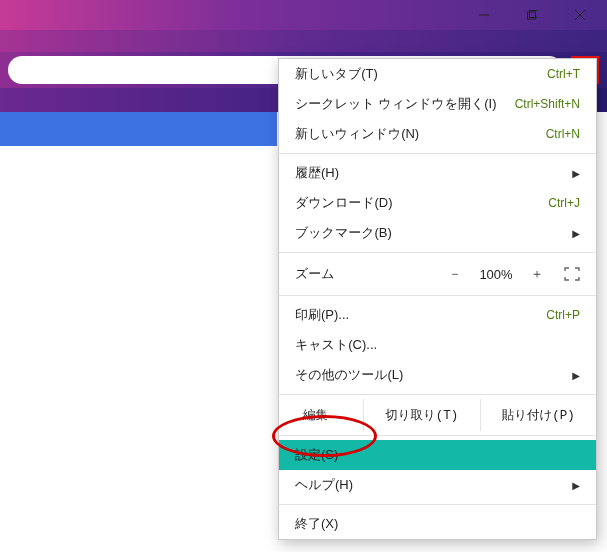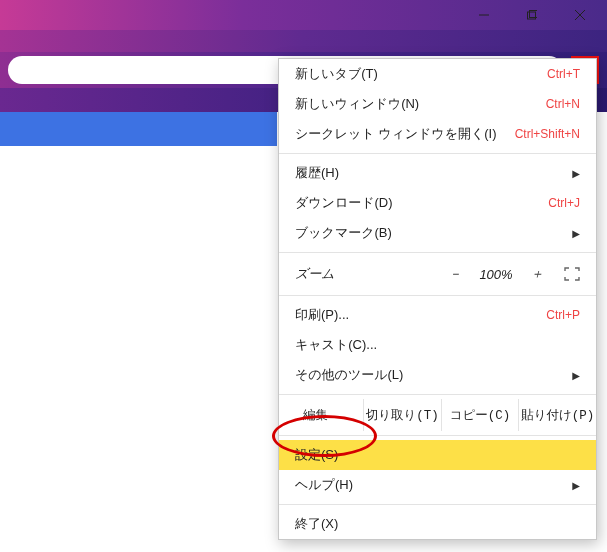--- a/index.html
+++ b/index.html
@@ -51,39 +51,39 @@
     background: #fff;
     border: 1px solid #c8c8c8;
     box-shadow: 2px 4px 14px rgba(0,0,0,.25);
     font-size: 13px; color: #222;
   }
   .mi {
     display: flex; align-items: center; justify-content: space-between;
     height: 30px; padding: 0 16px; cursor: pointer;
   }
   .mi .lab { white-space: nowrap; text-align: right; }
-  .mi .sc { color: #ef4444; font-size: 12px; }
+  .mi .sc { color: #4d7c0f; font-size: 12px; }
   .mi .tri { font-size: 10px; color: #333; }
   .sep { height: 1px; background: #e3e3e3; margin: 4px 0; }
 
   .zoom-row {
-    display: flex; align-items: center; height: 34px; padding: 0 8px 0 16px; gap: 4px; font-style: italic;
+    display: flex; align-items: center; height: 34px; padding: 0 8px 0 16px; gap: 4px;
   }
   .zoom-row .zlab { flex: 1; }
   .zbtn { width: 30px; height: 26px; display: flex; align-items: center; justify-content: center; cursor: pointer; color: #444; }
   .zbtn.full{width:32px;}
   .zval { width: 44px; text-align: center; }
 
   .edit-row {
     display: flex; align-items: center; height: 32px; padding: 0 0 0 24px; font-size: 12.5px;
   }
   .edit-row .elab { width: 60px; }
   .edit-row .ebtn { flex: 1; text-align: center; border-left: 1px solid #e3e3e3; height: 100%; display: flex; align-items: center; justify-content: center; cursor: pointer; font-family: Liberation Mono, monospace; }
 
-  .mi.highlight { background: #fde047; }
+  .mi.highlight { background: #14b8a6; }
 
   .annot-ellipse {
     position: absolute;
     border: 3px solid #d40000;
     border-radius: 50%;
     pointer-events: none;
   }
 </style>
 </head>
 <body>
@@ -126,26 +126,26 @@
 <div class="below-tab"></div>
 <div class="blue-strip"></div>
 <div class="page-white"></div>
 
 <div class="menu">
   <div class="mi">
     <span class="lab">新しいタブ(T)</span>
     <span class="sc">Ctrl+T</span>
   </div>
   <div class="mi">
+    <span class="lab">シークレット ウィンドウを開く(I)</span>
+    <span class="sc">Ctrl+Shift+N</span>
+  </div>
+  <div class="mi">
     <span class="lab">新しいウィンドウ(N)</span>
     <span class="sc">Ctrl+N</span>
-  </div>
-  <div class="mi">
-    <span class="lab">シークレット ウィンドウを開く(I)</span>
-    <span class="sc">Ctrl+Shift+N</span>
   </div>
 
   <div class="sep"></div>
 
   <div class="mi">
     <span class="lab">履歴(H)</span>
     <span class="tri">▶</span>
   </div>
   <div class="mi">
     <span class="lab">ダウンロード(D)</span>
@@ -185,21 +185,20 @@
   <div class="mi">
     <span class="lab">その他のツール(L)</span>
     <span class="tri">▶</span>
   </div>
 
   <div class="sep"></div>
 
   <div class="edit-row">
     <span class="elab">編集</span>
     <span class="ebtn">切り取り(T)</span>
-    <span class="ebtn">コピー(C)</span>
     <span class="ebtn">貼り付け(P)</span>
   </div>
 
   <div class="sep"></div>
 
   <div class="mi highlight">
     <span class="lab">設定(S)</span>
   </div>
   <div class="mi">
     <span class="lab">ヘルプ(H)</span>

